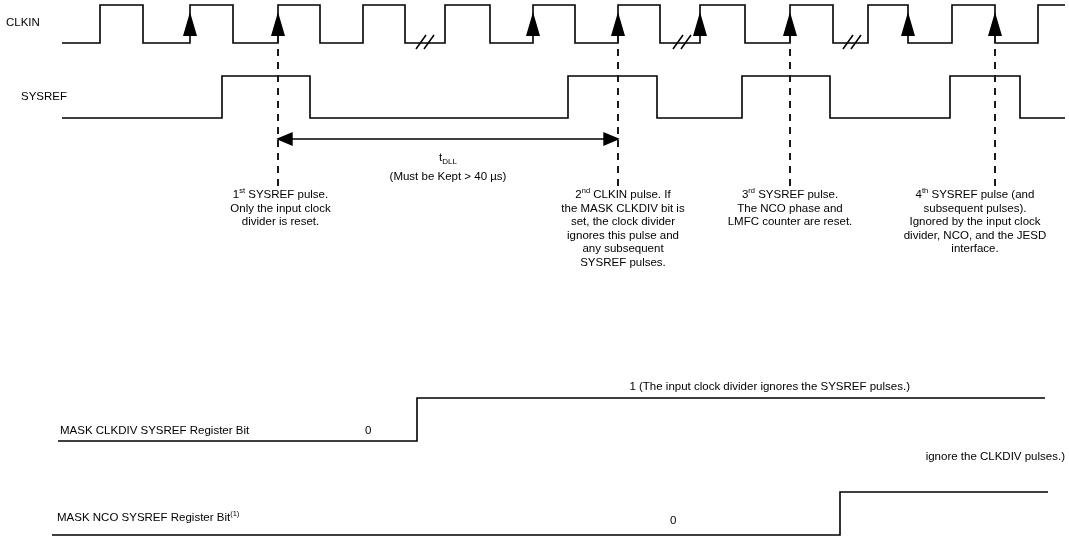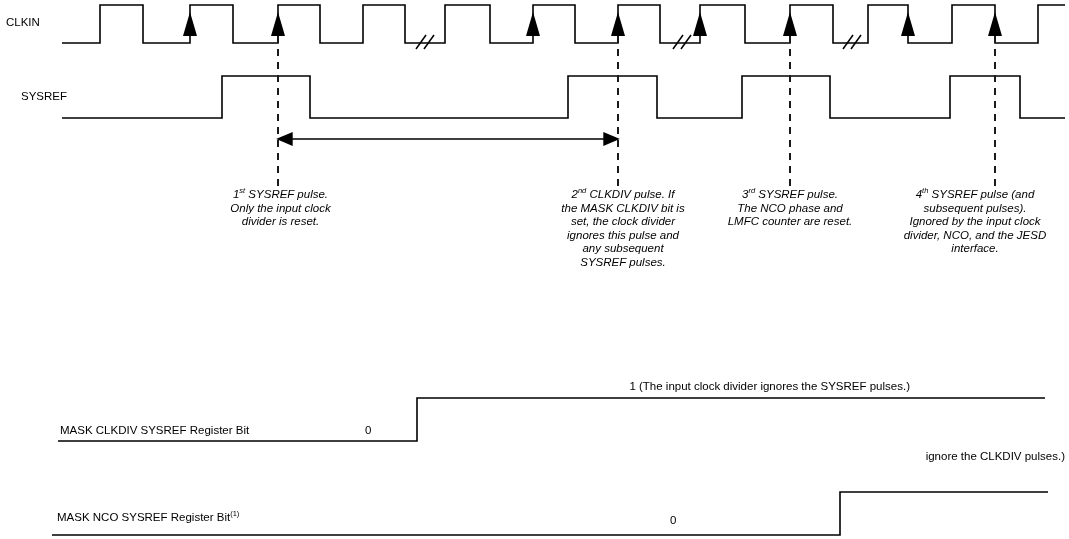--- a/index.html
+++ b/index.html
@@ -1,21 +1,21 @@
 <!DOCTYPE html>
 <html><head>
 <meta charset="utf-8">
 <style>
   html,body{margin:0;padding:0;background:#ffffff;}
   body{width:1069px;height:539px;position:relative;overflow:hidden;
        font-family:"Liberation Sans","DejaVu Sans",sans-serif;color:#000;}
   #stage{position:absolute;left:0;top:0;width:915px;height:539px;}
   svg#diagram{position:absolute;left:0;top:0;width:1069px;height:539px;}
   .sig-label{position:absolute;font-size:11.5px;color:#000;white-space:nowrap;line-height:1;}
-  .note{position:absolute;font-size:11.5px;color:#000;text-align:center;line-height:13.5px;font-style:italic;}
+  .note{position:absolute;font-size:11.5px;color:#000;text-align:center;line-height:13.5px;}
   .tdll{position:absolute;font-size:11.5px;color:#000;text-align:center;line-height:14px;}
   .reg-label{position:absolute;font-size:11.5px;color:#000;white-space:nowrap;line-height:1;}
   .reg-val{position:absolute;font-size:11.5px;color:#000;line-height:1;}
   .reg-desc{position:absolute;font-size:11.5px;color:#000;text-align:right;line-height:14px;}
   sup{font-size:7.5px;vertical-align:super;line-height:0;}
 </style>
 </head>
 <body>
 
 <div id="stage">
@@ -78,29 +78,35 @@
 
     <g fill="none" stroke="#000000" stroke-width="1.6" stroke-linejoin="miter">
       <path d="M52,535 L840,535 L840,492 L1048,492"></path>
     </g>
   </svg>
 
   <div class="sig-label" style="left:6px; top:17px;">CLKIN</div>
 
   <div class="sig-label" style="left:21px; top:91px;">SYSREF</div>
 
+  <div class="tdll" style="left:298px; top:150px; width:300px;">
+    <div>
+      <span>t</span><span style="font-size:8px; vertical-align:sub;">DLL</span>
+    </div>
+    <div>(Must be Kept &gt; 40 µs)</div>
+  </div>
 
   <div class="note" style="left:198px; top:188px; width:165px;">
     <div><span>1</span><sup>st</sup><span> SYSREF pulse.</span></div>
     <div>Only the input clock</div>
     <div>divider is reset.</div>
   </div>
 
   <div class="note" style="left:543px; top:188px; width:160px;">
-    <div><span>2</span><sup>nd</sup><span> CLKDIV pulse. If</span></div>
+    <div><span>2</span><sup>nd</sup><span> CLKIN pulse. If</span></div>
     <div>the MASK CLKDIV bit is</div>
     <div>set, the clock divider</div>
     <div>ignores this pulse and</div>
     <div>any subsequent</div>
     <div>SYSREF pulses.</div>
   </div>
 
   <div class="note" style="left:700px; top:188px; width:180px;">
     <div><span>3</span><sup>rd</sup><span> SYSREF pulse.</span></div>
     <div>The NCO phase and</div>

